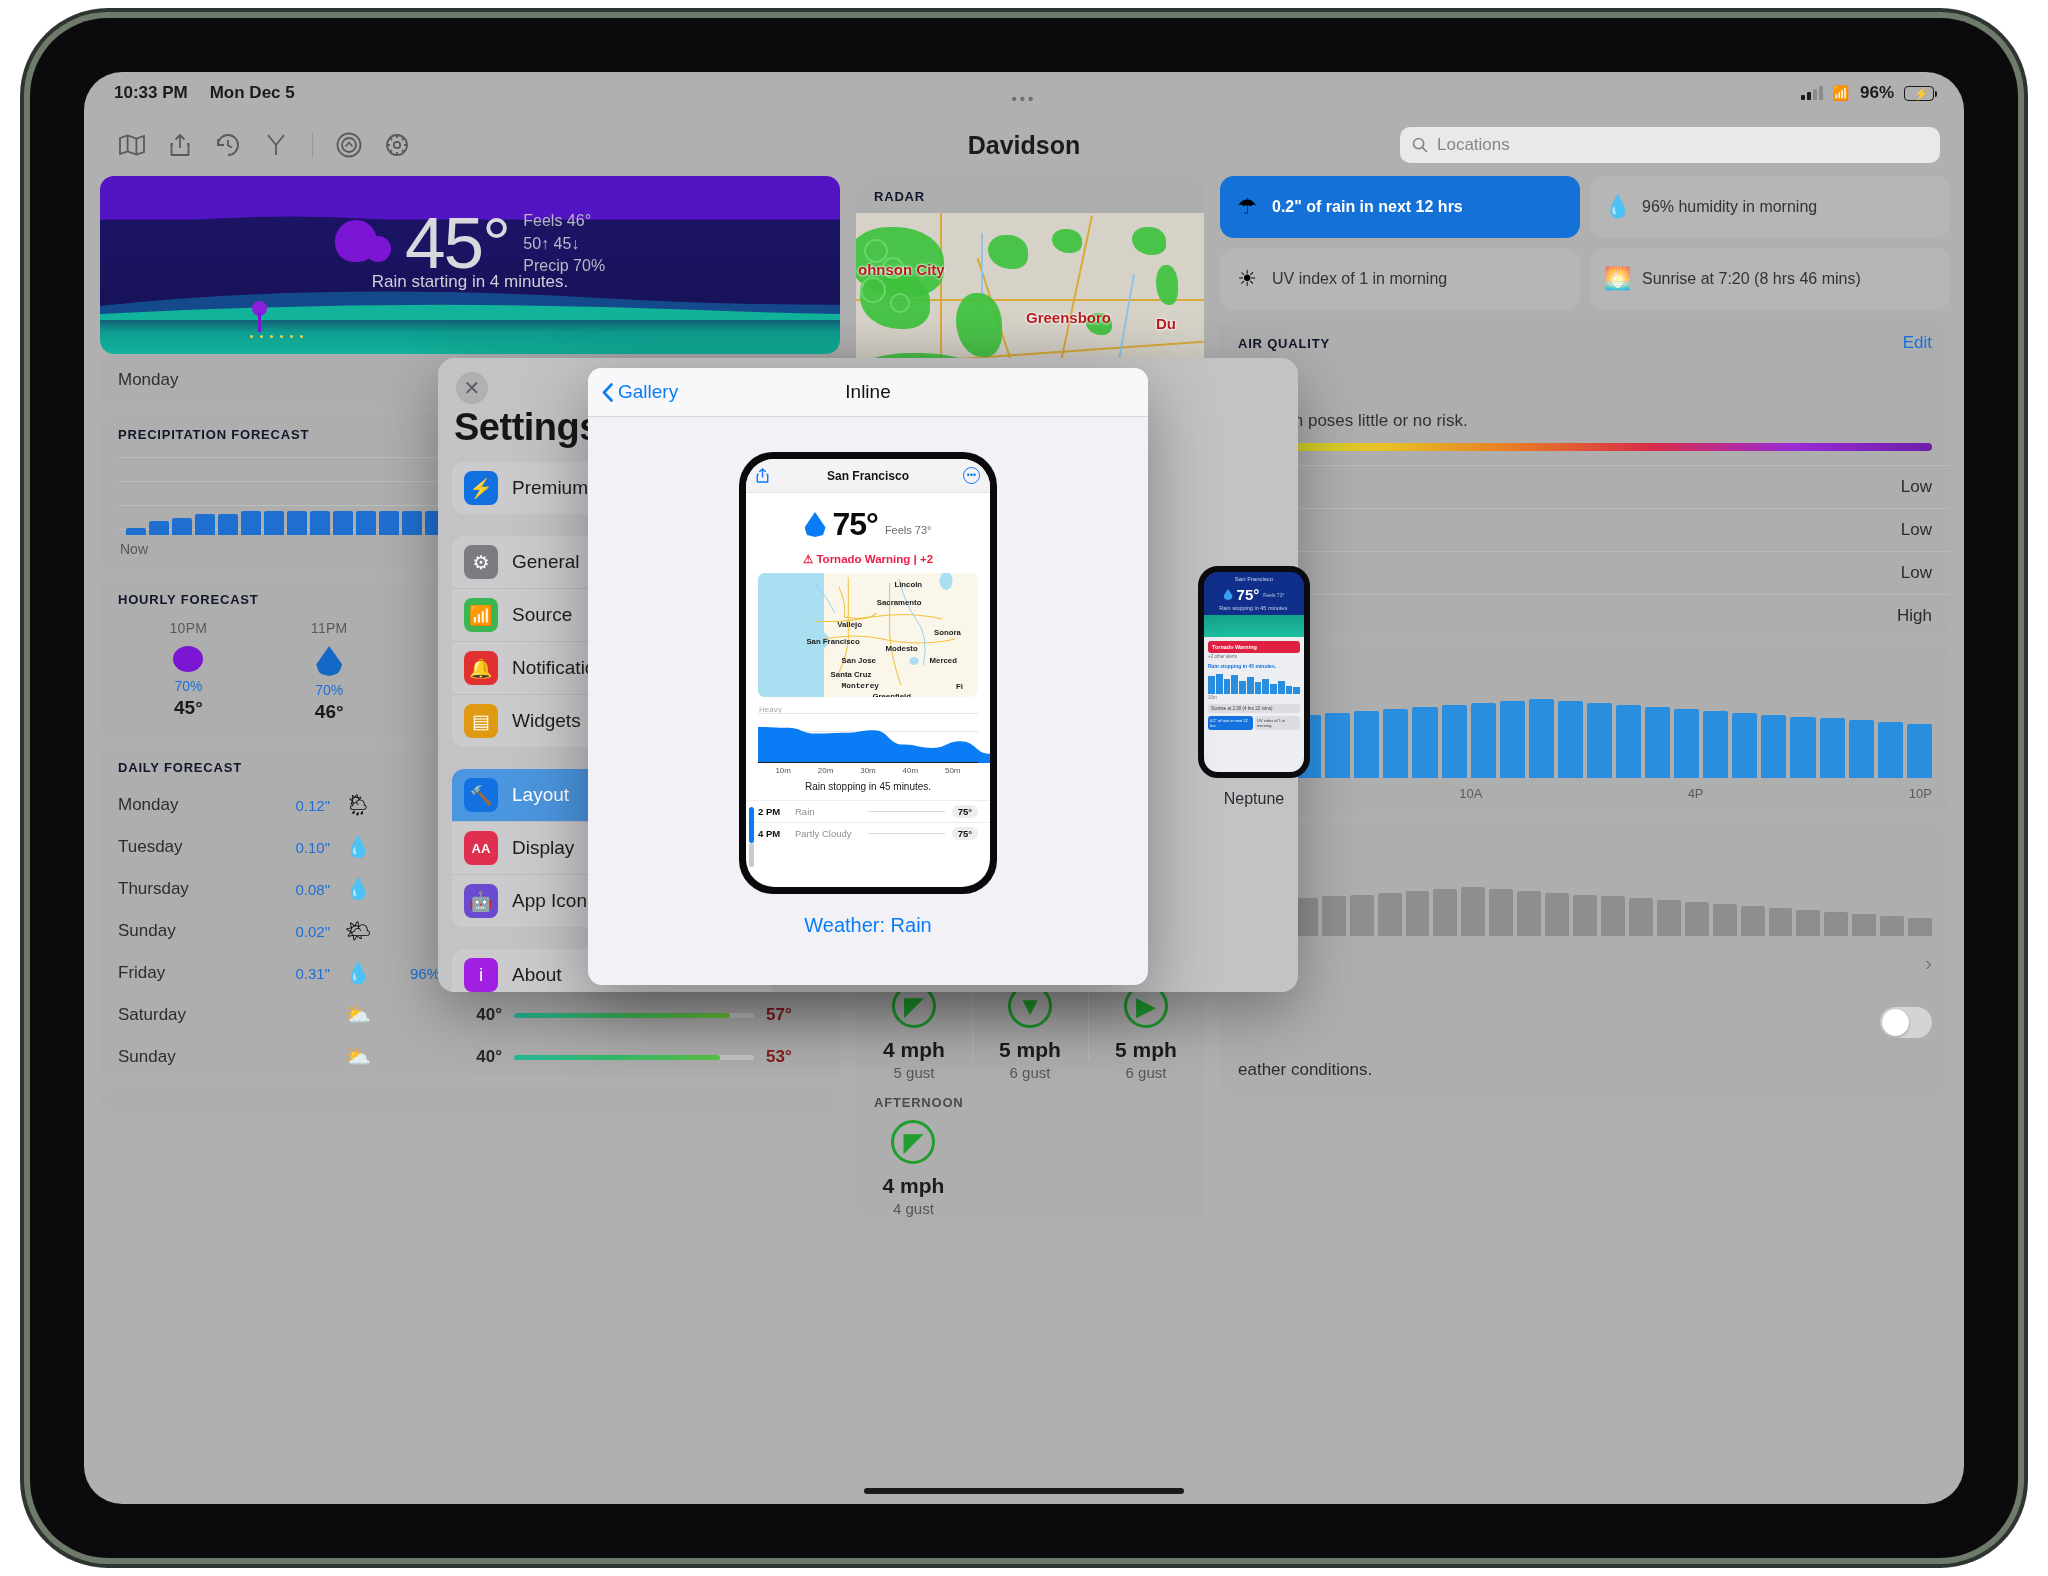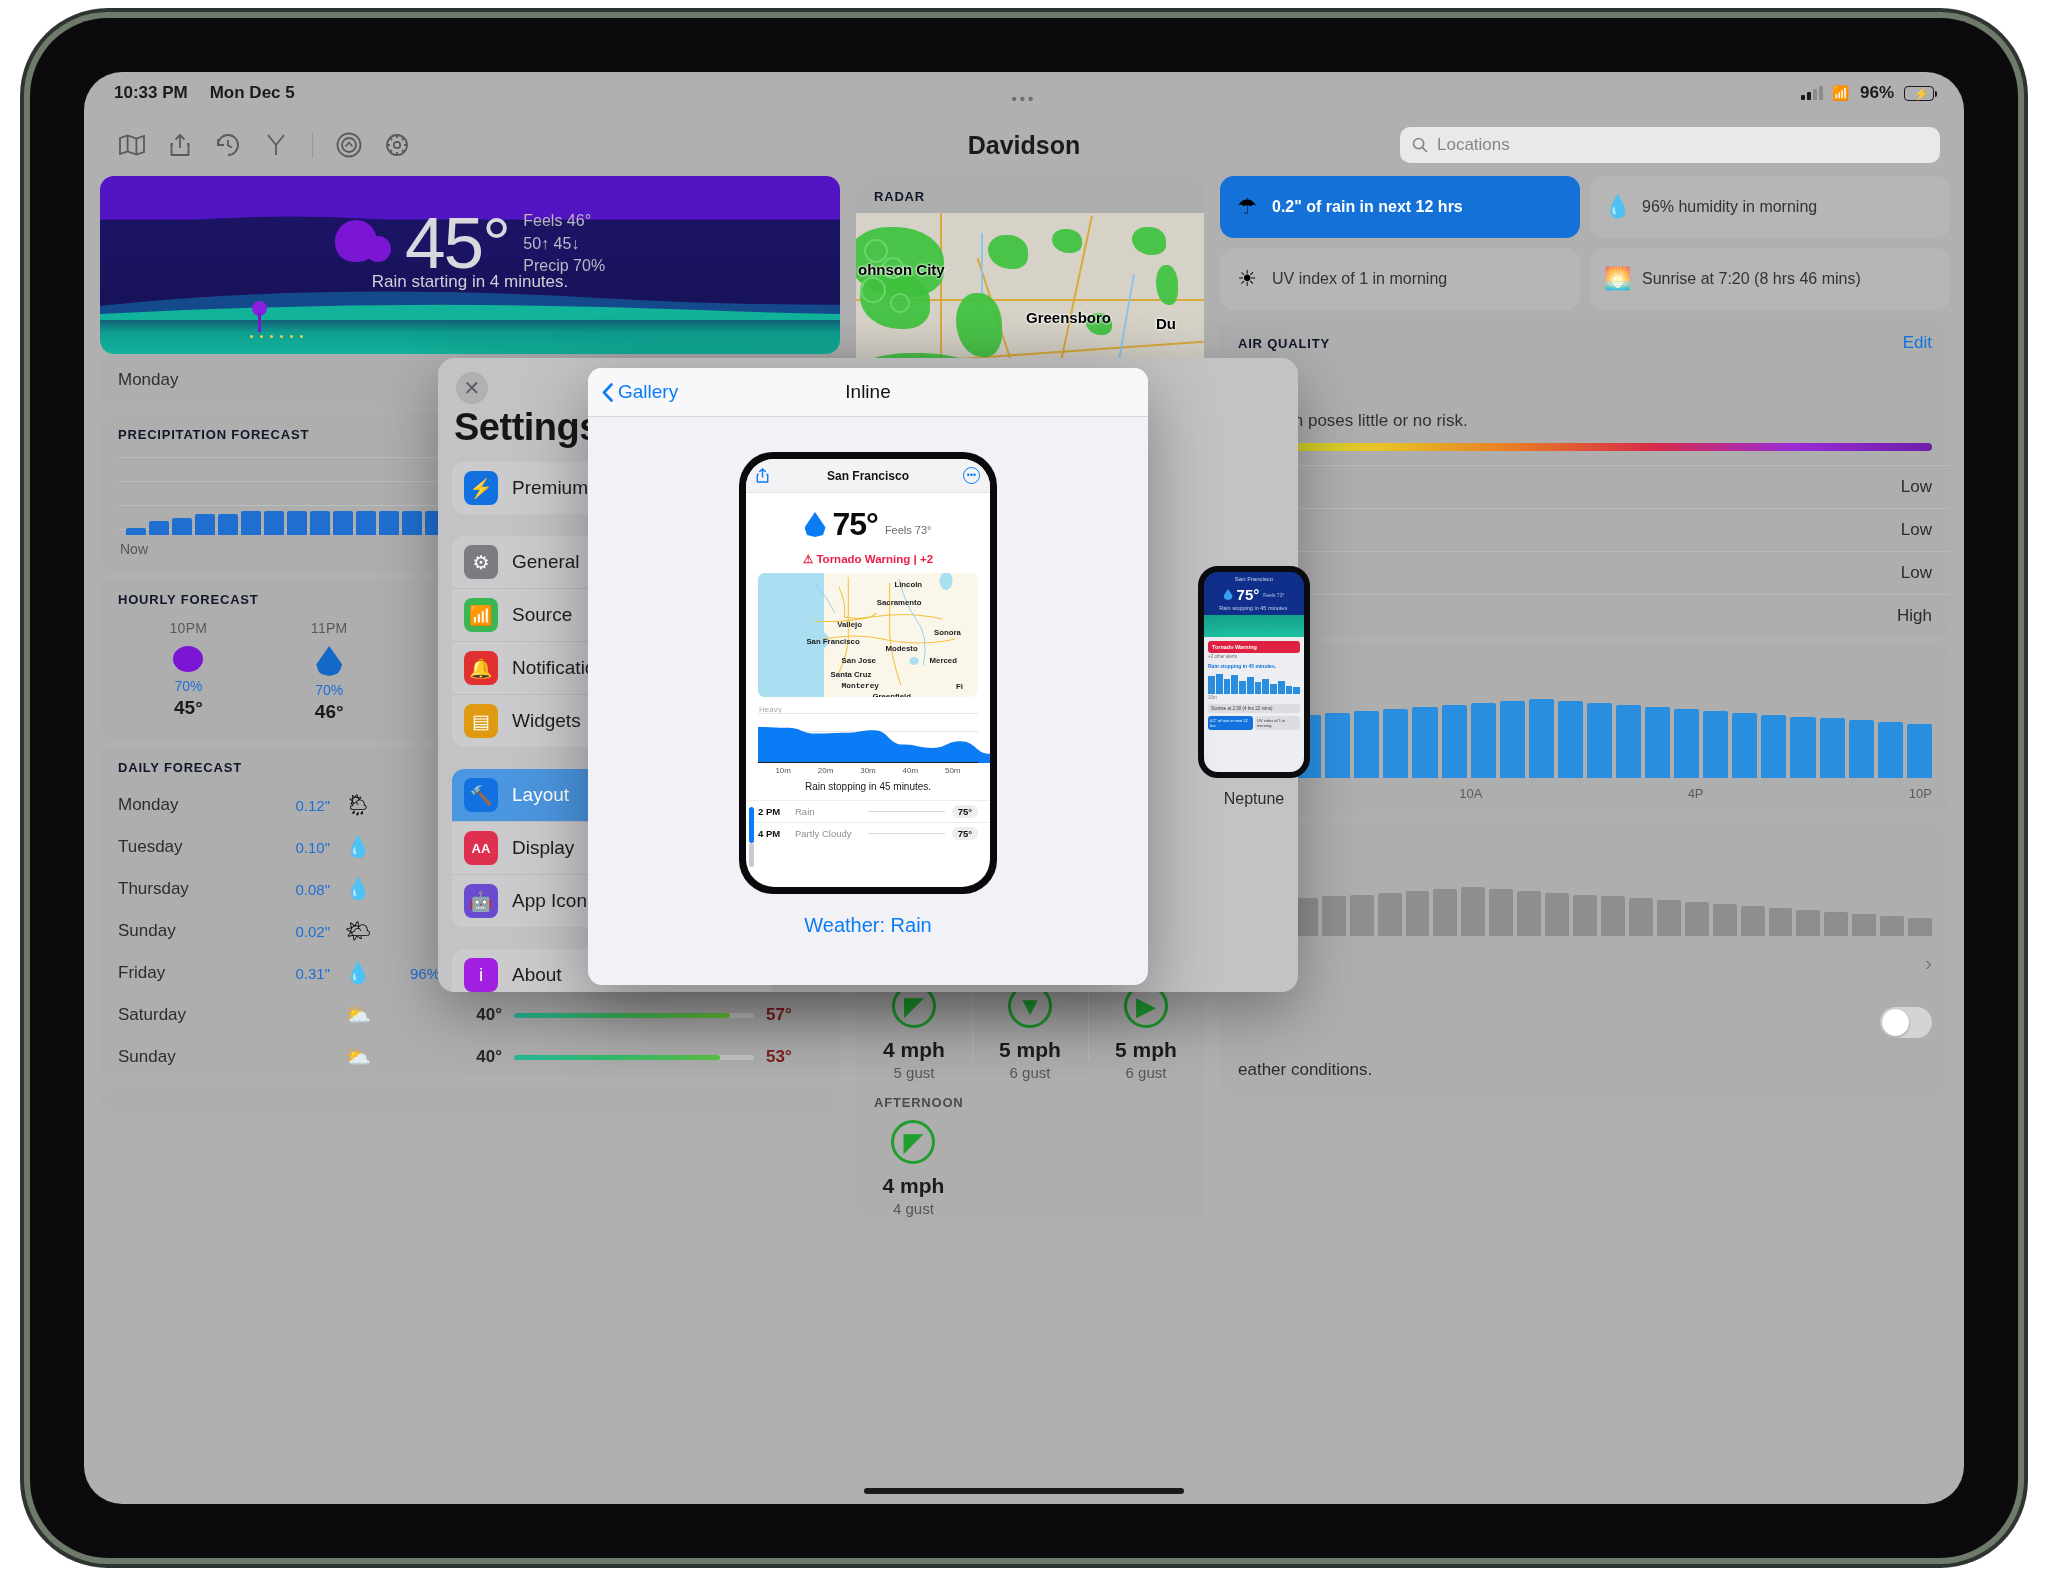--- a/index.html
+++ b/index.html
@@ -134,21 +134,21 @@
   .day-prec { width: 62px; text-align:right; color:#1d6fd6; font-size: 15px; }
   .day-icn { width: 56px; text-align:center; font-size: 21px; }
   .day-pct { width: 54px; text-align:right; color:#1d6fd6; font-size:15px; }
   .day-lo { width: 62px; text-align:right; font-weight:700; color:#28282b; }
   .day-bar { flex:1; height: 5px; border-radius:3px; background:#c4c4c4; margin: 0 12px; position:relative; }
   .day-bar span { position:absolute; top:0; height:100%; border-radius:3px; }
   .day-hi { width: 56px; font-weight:700; color:#7f1d1d; }
 
   
   #radar-map { height: 250px; background: #d6d2c8; position: relative; }
-  .map-city { position:absolute; font-size: 15px; font-weight:700; color:#000000;
+  .map-city { position:absolute; font-size: 15px; font-weight:700; color:#b91c1c;
     text-shadow: 0 0 3px #fff, 0 0 3px #fff; text-align: right; }
   .radar-blob { position:absolute; background:#3ec13e; border-radius:46% 54% 38% 62%; opacity:.92; }
   .radar-ring { position:absolute; border:2px solid #6ad66a; border-radius:50%; }
   .road { position:absolute; background:#d9a93a; }
   .river { position:absolute; background:#8fc4e8; }
   #radar-dot { position:absolute; width:16px;height:16px;border-radius:50%;
     background:#1474e0; border:3px solid #fff; }
 
   
   #tips { display:grid; grid-template-columns: 1fr 1fr; gap: 10px; margin-bottom: 10px; }

